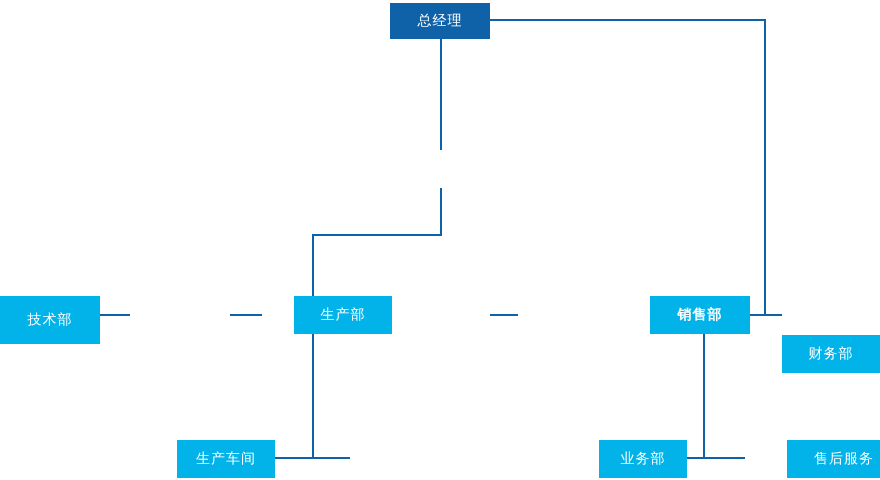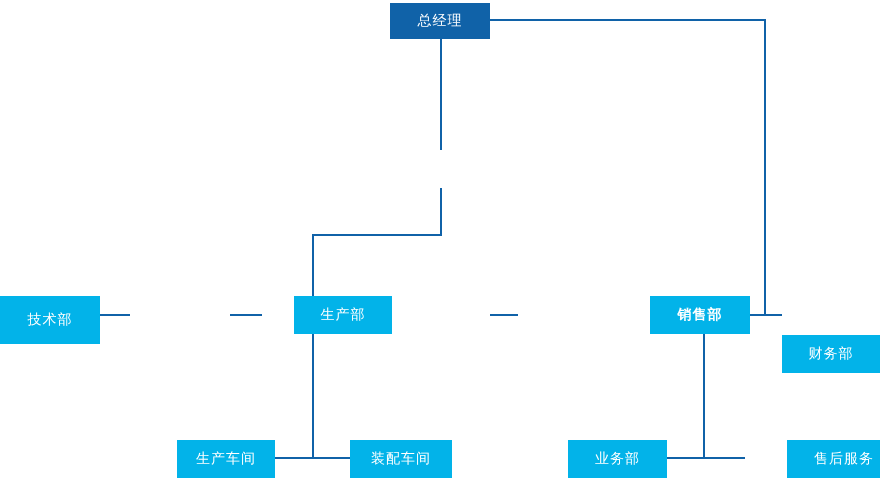--- a/index.html
+++ b/index.html
@@ -57,17 +57,16 @@
   <div class="line h" style="left:667px; top:457px; width:78px;"></div>
 
   <div class="node root" style="left:390px; top:3px;   width:100px; height:36px;">总经理</div>
 
   <div class="node" style="left:0px;   top:296px; width:100px; height:48px;">技术部</div>
   <div class="node" style="left:262px; top:296px; width:98px;  height:38px;margin-left:32px;">生产部</div>
   <div class="node" style="left:650px; top:296px; width:100px; height:38px;font-weight:bold;">销售部</div>
   <div class="node" style="left:782px; top:296px; width:98px;  height:38px;margin-top:39px;">财务部</div>
 
   <div class="node" style="left:177px; top:440px; width:98px;  height:38px;text-align:center;">生产车间</div>
-  <div class="node" style="left:350px; top:440px; width:102px; height:38px;">装配车间</div>
-  <div class="node" style="left:568px; top:440px; width:99px;  height:38px;">业务部</div>
+  <div class="node" style="left:599px; top:440px; width:88px;  height:38px;">业务部</div>
   <div class="node" style="left:787px; top:440px; width:114px; height:38px;">售后服务</div>
 
 </div>
 
 </body></html>

